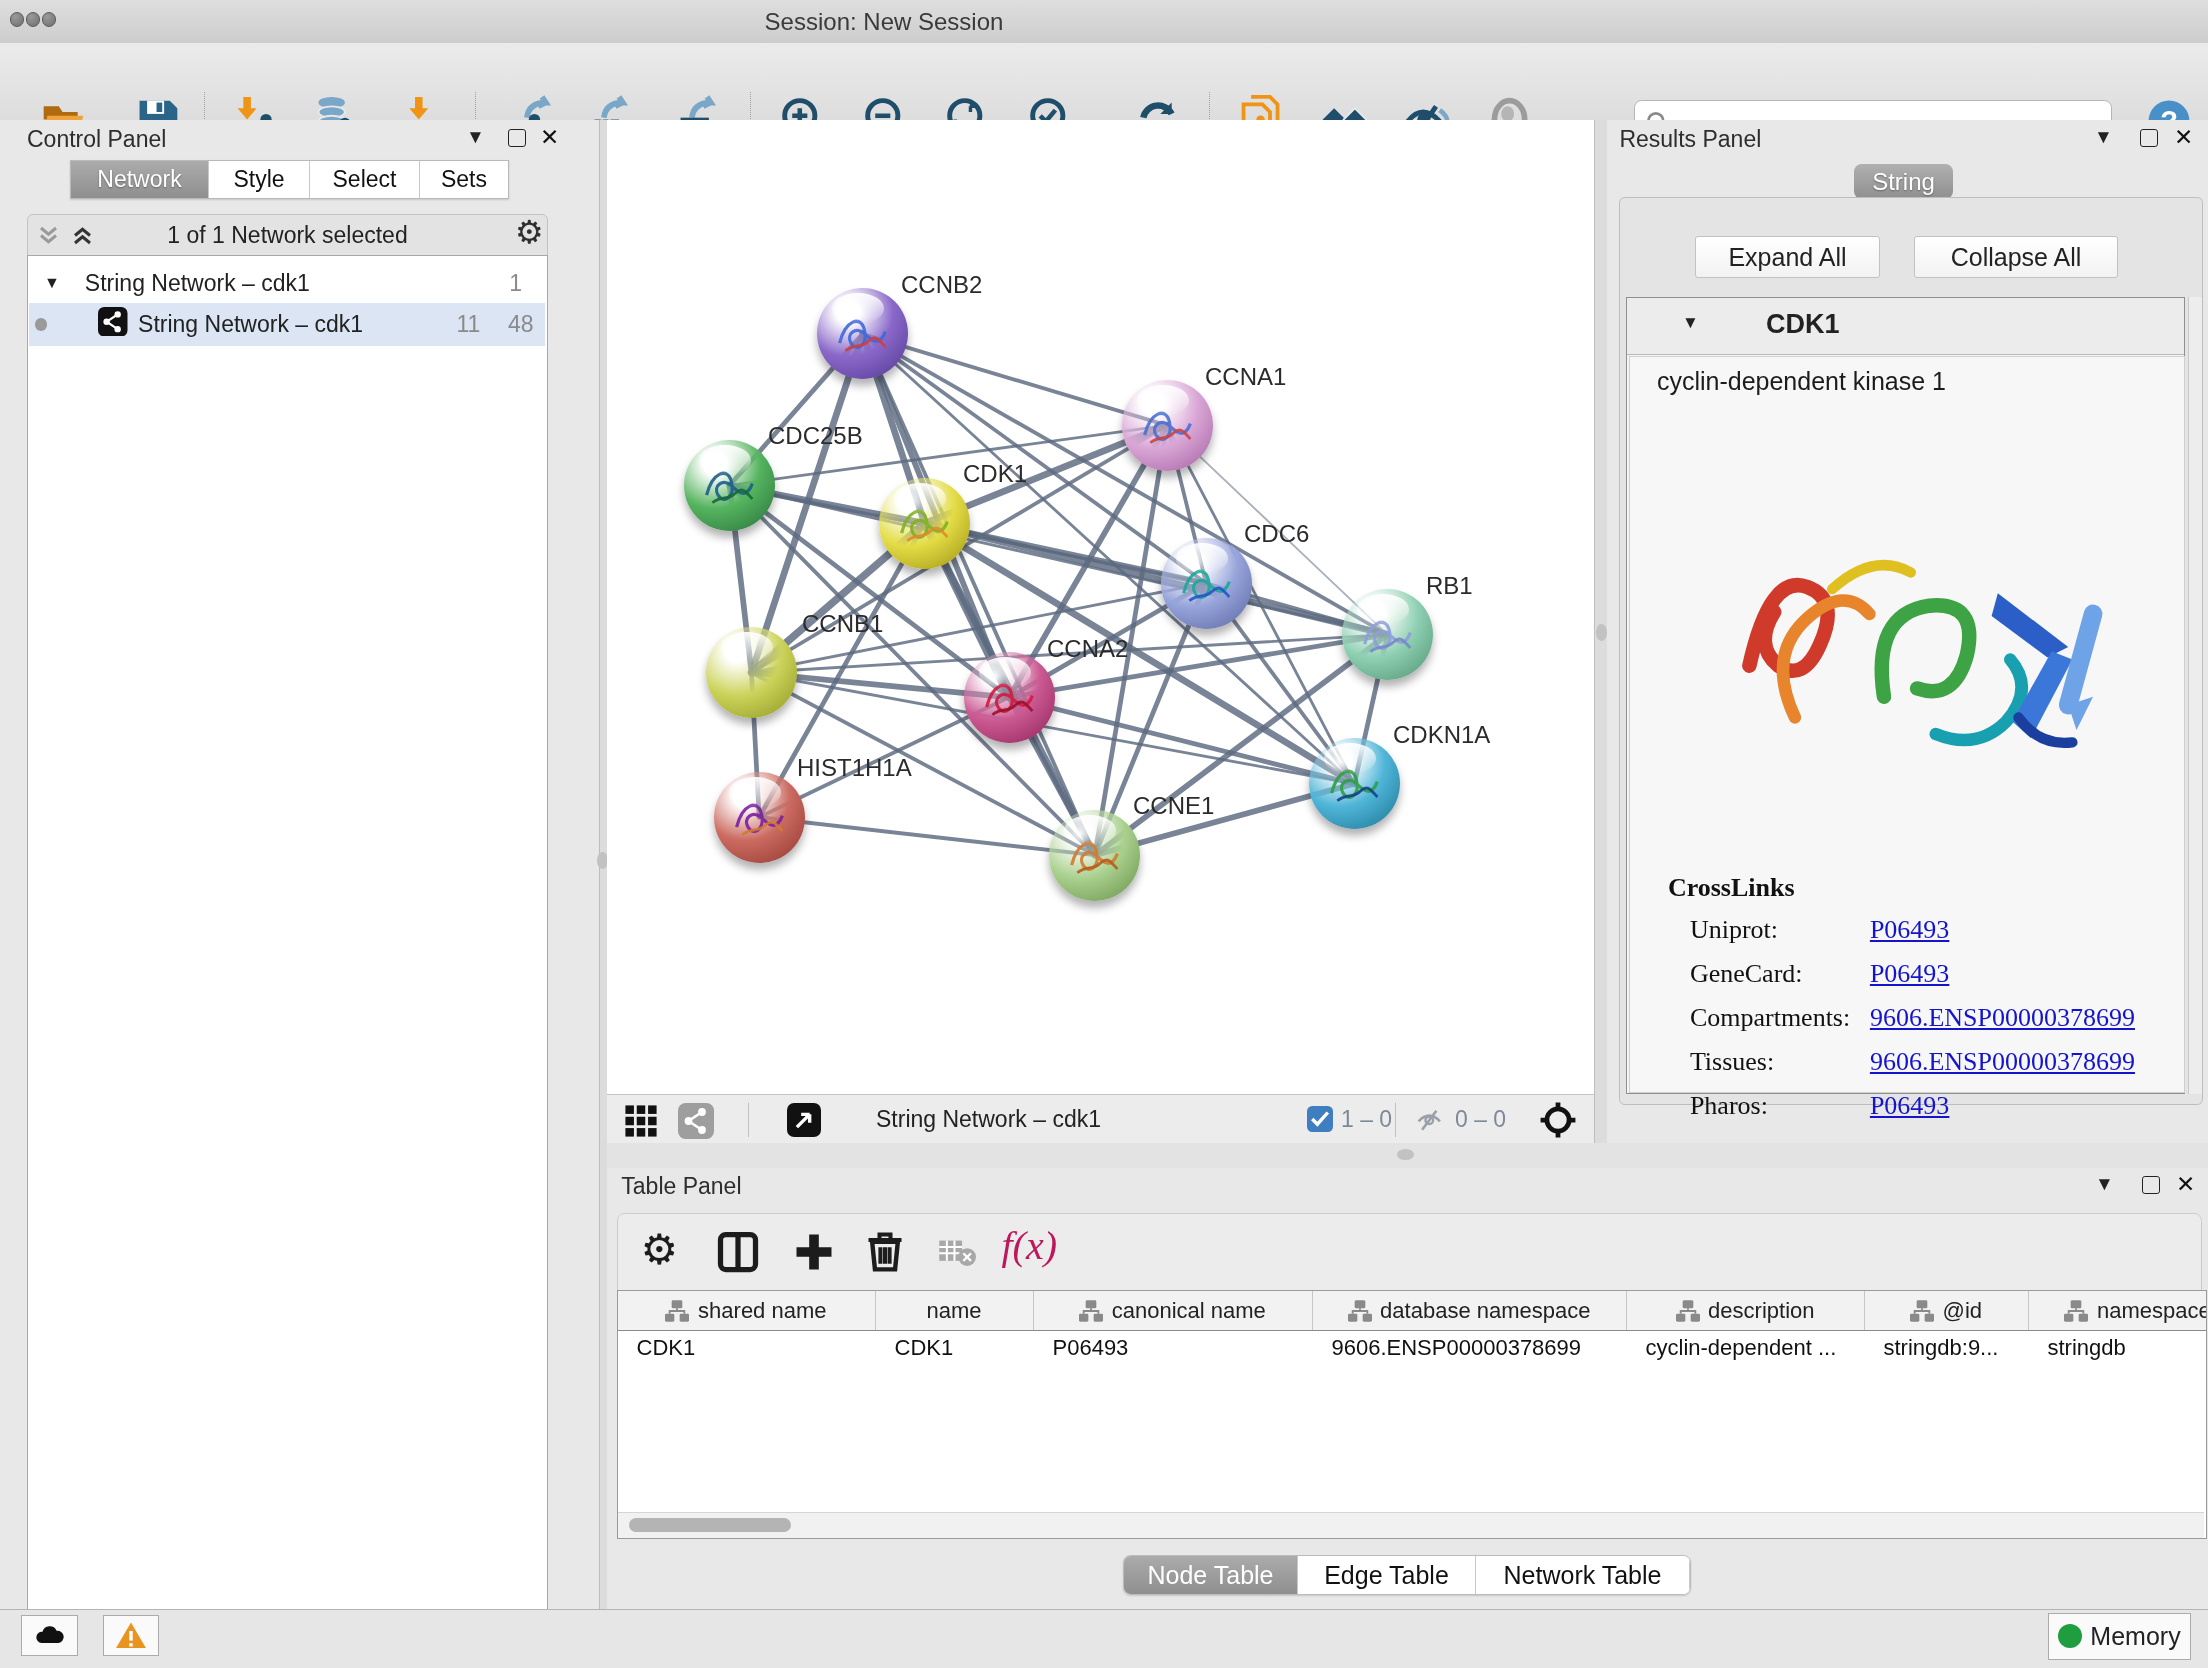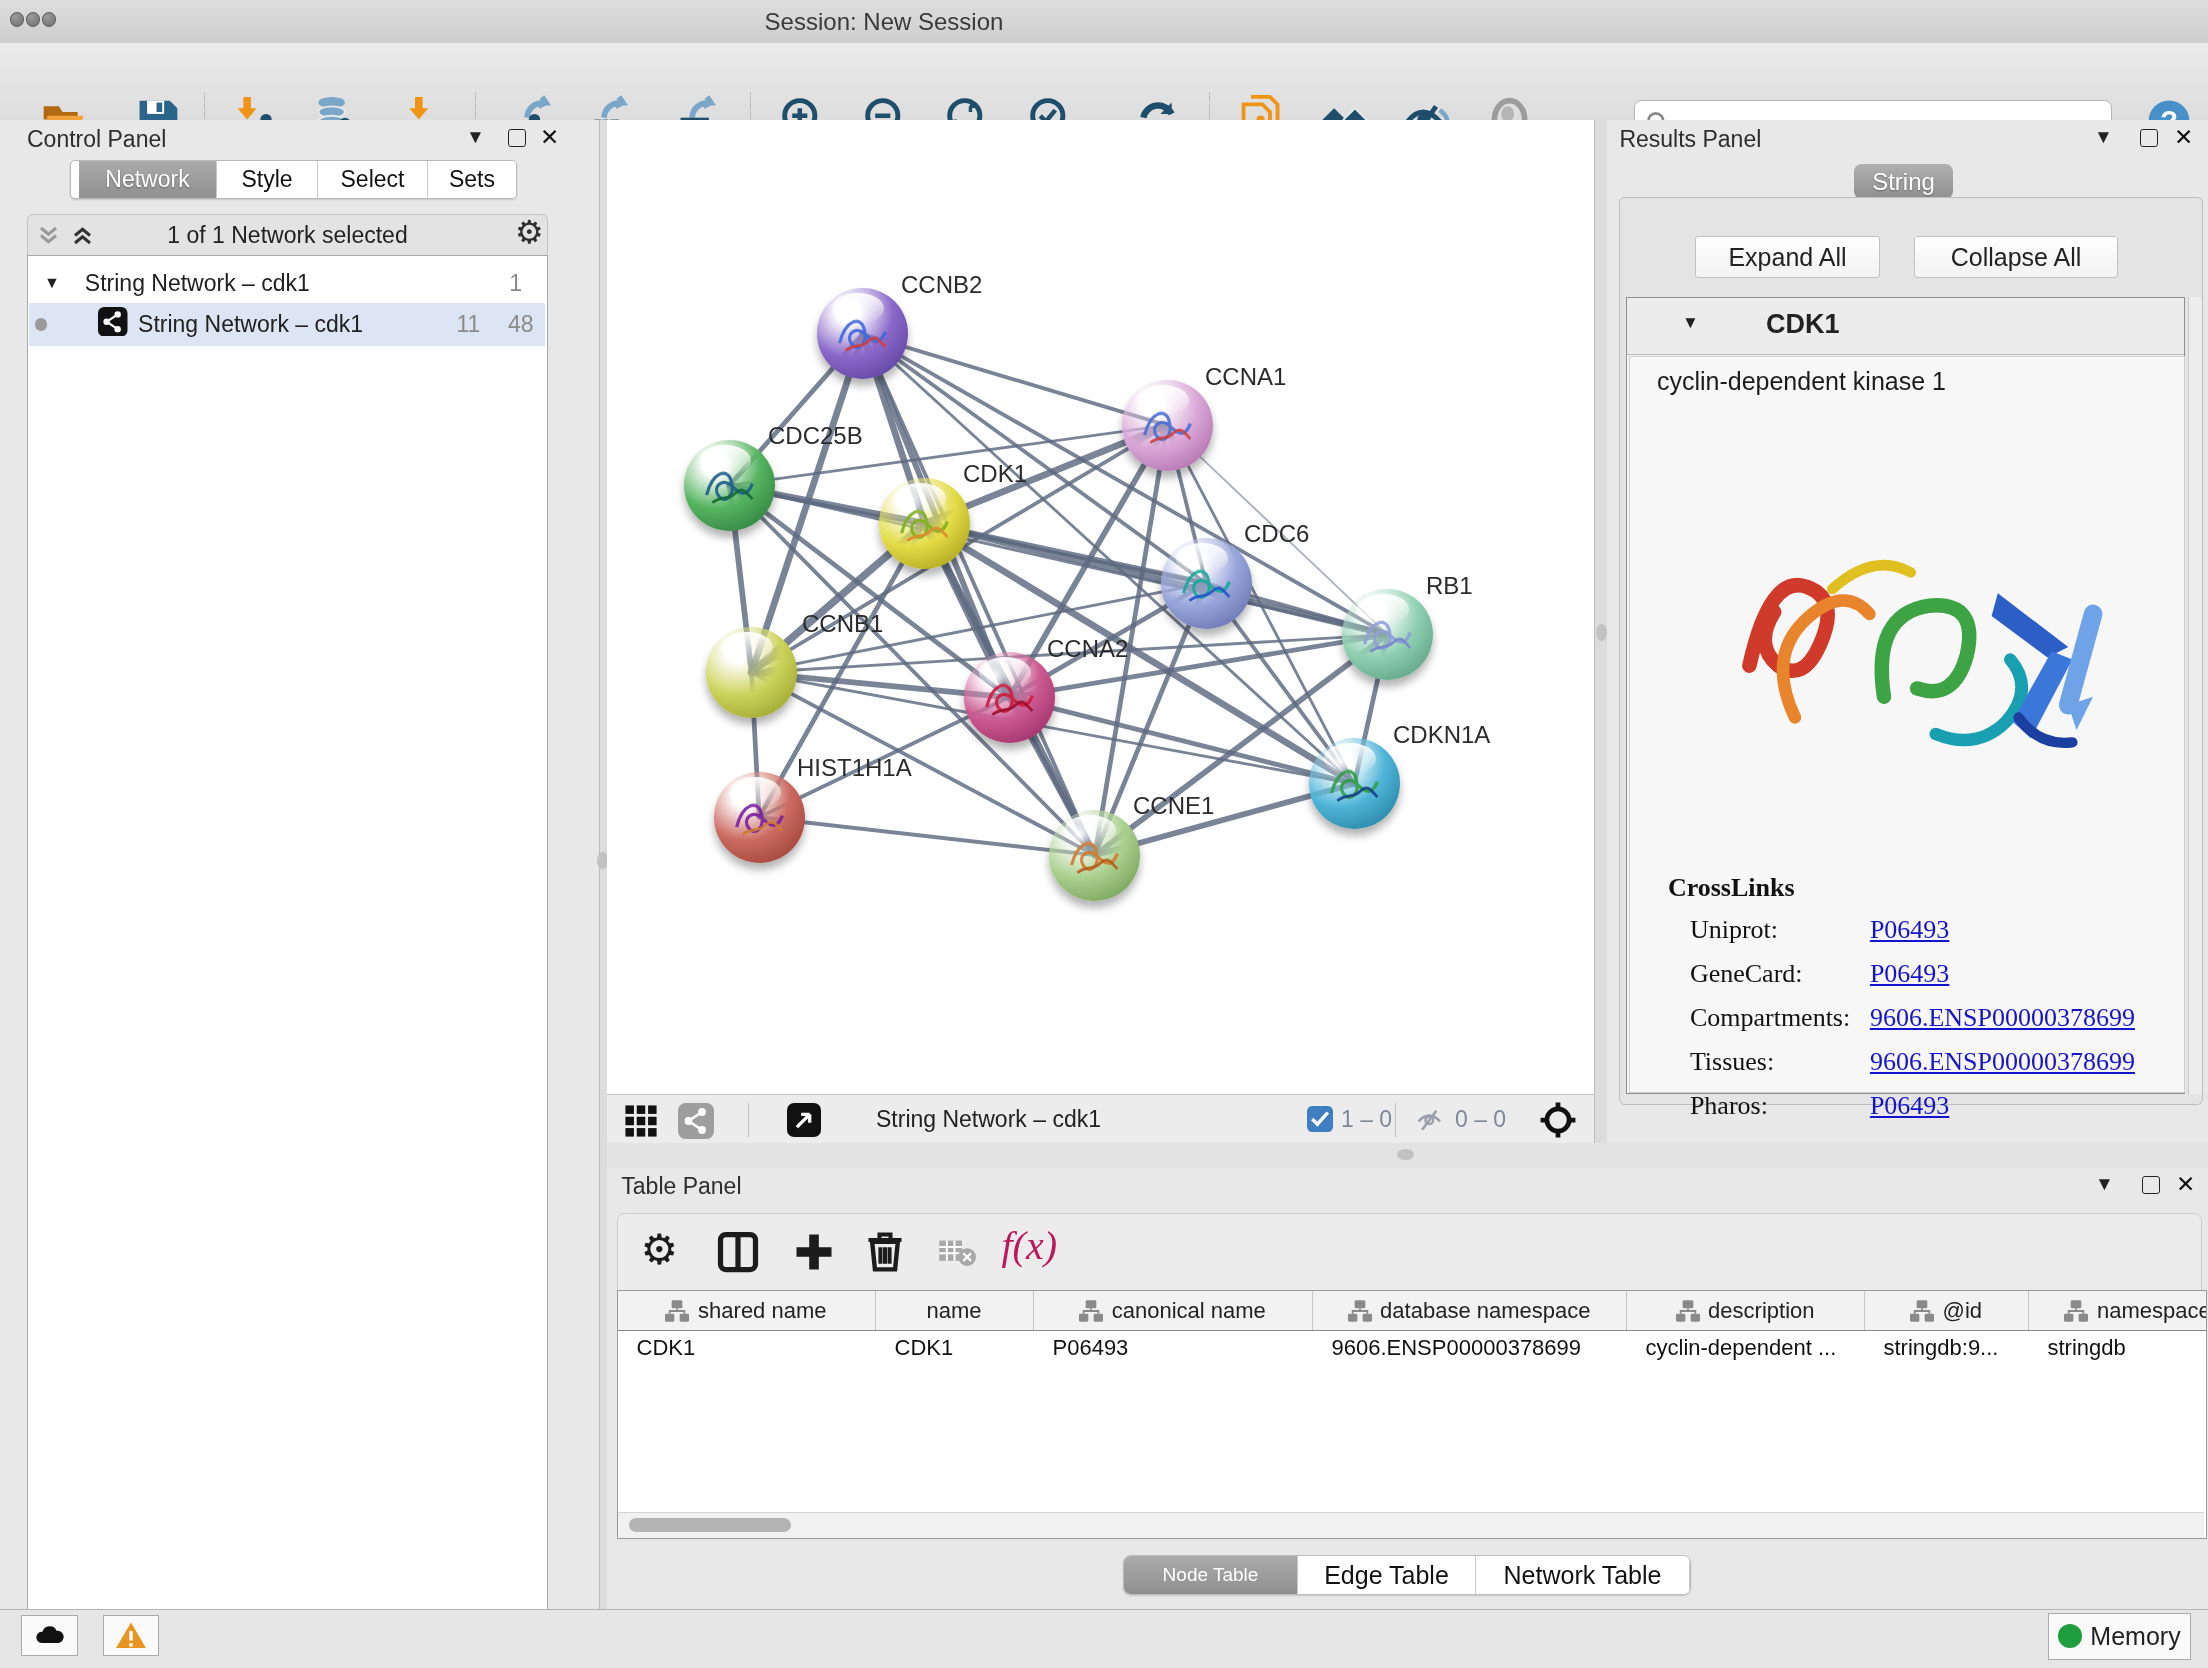--- a/index.html
+++ b/index.html
@@ -17,22 +17,22 @@
   .tbi{position:absolute;top:52px;width:51px;height:53px;cursor:pointer;}
   .tbsep{position:absolute;top:49px;height:57px;border-left:1.9px dotted #a0a0a0;width:0;}
   .searchbox{position:absolute;left:1634px;top:57px;width:476px;height:42px;background:#fff;
              border:1px solid #b5b5b5;border-radius:7.6px;}
   .searchbox svg{position:absolute;left:9.5px;top:8.6px;}
   
   .panel-title{font-size:23px;color:#2d2d2d;}
   .ph-float{font-size:19px;color:#222;cursor:pointer;}
   .ph-max{display:inline-block;width:16px;height:16px;border:1.9px solid #222;border-radius:2.9px;cursor:pointer;}
   .ph-close{font-size:23px;font-weight:bold;color:#111;cursor:pointer;}
-  .tabseg{position:absolute;display:flex;height:37px;border:1px solid #b9b9b9;border-radius:5px;
-          overflow:hidden;background:#fff;box-shadow:0 1px 1.9px rgba(0,0,0,.15);padding-left:8px;}
+  .tabseg{position:absolute;display:flex;height:37px;border:1px solid #b9b9b9;border-radius:0;
+          overflow:hidden;background:#fff;box-shadow:0 1px 1.9px rgba(0,0,0,.15);}
   .tabseg .seg{display:flex;align-items:center;justify-content:center;font-size:23px;color:#111;
           border-right:1px solid #c9c9c9;cursor:pointer;background:#fff;}
   .tabseg .seg:last-child{border-right:none;}
   .tabseg .seg.on{background:linear-gradient(#ababab,#8f8f8f);color:#fff;text-shadow:0 1px 1.9px rgba(0,0,0,.35);}
   .whitebox{background:#fff;border:1px solid #a8a8a8;}
   .graybar{background:#e3e3e3;border:1px solid #c2c2c2;}
   
   .treerow{position:absolute;left:1px;width:516px;height:43px;font-size:23px;display:flex;align-items:center;cursor:pointer;}
   .treerow.sel{background:#dbe5f4;}
   .cnum{color:#8a8a8a;}
@@ -621,21 +621,21 @@
             <div class="tdcell" style="width: 164px;">stringdb:9...</div>
             <div class="tdcell" style="width: 219px;">stringdb</div>
           </div>
         </div>
       <div class="abs" style="left:0;top:221px;width:1586px;height:25px;background:#f1f1f1;border-top:1px solid #d5d5d5;">
         <span class="abs" style="left:11.4px;top:4.8px;width:162px;height:14.3px;border-radius:7.6px;background:#b4b4b4;"></span>
       </div>
     </div>
 
     <div class="abs" style="left:516px;top:387px;display:flex;height:38px;border:1px solid #bcbcbc;border-radius:7.6px;overflow:hidden;box-shadow:0 1px 1.9px rgba(0,0,0,.15);" id="btabs">
-        <div class="seg on" style="width: 173px; display: flex; align-items: center; justify-content: center; font-size: 19px; border-right: 1px solid rgb(201, 201, 201); background: linear-gradient(rgb(171, 171, 171), rgb(143, 143, 143)); color: rgb(255, 255, 255); cursor: pointer;">Node Table</div>
+        <div class="seg on" style="width: 173px; display: flex; align-items: center; justify-content: center; font-size: 25px; border-right: 1px solid rgb(201, 201, 201); background: linear-gradient(rgb(171, 171, 171), rgb(143, 143, 143)); color: rgb(255, 255, 255); cursor: pointer;">Node Table</div>
         <div class="seg" style="width: 177px; display: flex; align-items: center; justify-content: center; font-size: 25px; border-right: 1px solid rgb(201, 201, 201); background: rgb(255, 255, 255); color: rgb(17, 17, 17); cursor: pointer;">Edge Table</div>
         <div class="seg" style="width: 213px; display: flex; align-items: center; justify-content: center; font-size: 25px; border-right: 1px solid rgb(201, 201, 201); background: rgb(255, 255, 255); color: rgb(17, 17, 17); cursor: pointer;">Network Table</div>
       </div>
   </div>
 
   <div class="abs statusbar">
     <div class="sbtn" style="left:21px;top:4.8px;width:55px;height:39px;">
       <svg width="32" height="25" viewBox="0 0 34 24">
           <path d="M8,20 a6,6 0 0 1 1,-12 a8,8 0 0 1 15,-1 a6,6 0 0 1 2,13 z" fill="#111"></path>
         </svg>

